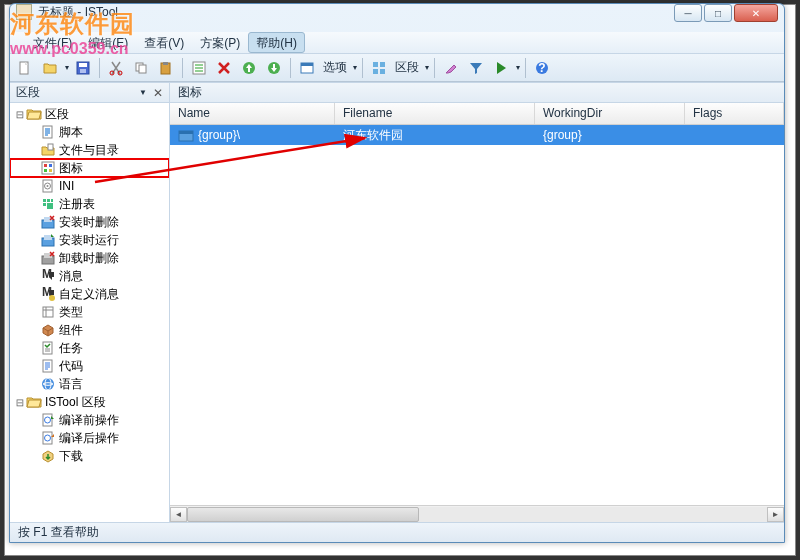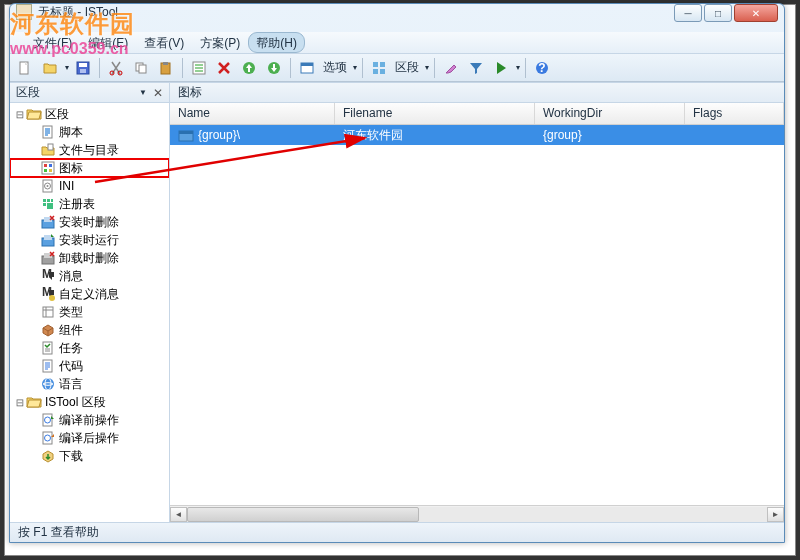--- a/index.html
+++ b/index.html
@@ -7,21 +7,21 @@
 .outer-frame { position: absolute; left: 4px; top: 4px; right: 4px; bottom: 4px; background: #fff; border: 1px solid #888; }
 .window { position: absolute; left: 9px; top: 3px; width: 776px; height: 540px; background: linear-gradient(#eaf3fb,#d7e7f5); border: 1px solid #5a8bb8; border-radius: 6px 6px 0 0; box-shadow: 0 0 6px rgba(0,0,0,0.3); display: flex; flex-direction: column; }
 .titlebar { height: 28px; display: flex; align-items: flex-start; padding: 0 6px; }
 .title-icon { width: 16px; height: 16px; margin-right: 6px; background: #f0e0c0; border: 1px solid #aa8; }
 .title-text { flex: 1; color: #234; }
 .win-btns { display: flex; gap: 2px; }
 .win-btn { width: 28px; height: 18px; border: 1px solid #7a9ab7; border-radius: 3px; background: linear-gradient(#fdfefe,#d8e7f3); display: flex; align-items: center; justify-content: center; font-family: Arial; font-size: 10px; color: #345; cursor: pointer; }
 .win-btn.close { width: 44px; background: linear-gradient(#f5a8a0,#d96050); color: #fff; border-color: #a04030; }
 .menubar { height: 22px; background: linear-gradient(#f6fafd,#e6eff8); display: flex; align-items: stretch; padding: 0 15px; border-bottom: 1px solid #c6d6e6; }
 .menu-item { padding: 3px 8px; color: #234; cursor: pointer; }
-.menu-item.active { background: #c8dff0; border: 1px solid #9ab8d0; border-radius: 9px; padding: 2px 7px; }
+.menu-item.active { background: #c8dff0; border: 1px solid #9ab8d0; border-radius: 3px; padding: 2px 7px; }
 .toolbar { height: 28px; background: linear-gradient(#eef5fb,#dde9f4); border-bottom: 1px solid #b6c6d6; display: flex; align-items: center; padding: 0 4px; gap: 3px; }
 .tbtn { width: 22px; height: 22px; display: flex; align-items: center; justify-content: center; border-radius: 3px; cursor: pointer; }
 .tbtn svg { width: 16px; height: 16px; }
 .tsep { width: 1px; height: 20px; background: #b0c0d0; margin: 0 2px; }
 .tlabel { color: #234; margin: 0 2px; cursor: pointer; }
 .tdrop { font-size: 8px; color: #234; margin-left: 1px; }
 .body-area { flex: 1; display: flex; background: #fff; border-top: 1px solid #c6d6e6; min-height: 0; }
 .sidebar { width: 160px; border-right: 1px solid #c6d6e6; display: flex; flex-direction: column; }
 .panel-header { height: 20px; background: linear-gradient(#f0f5fa,#e2ecf5); border-bottom: 1px solid #c6d6e6; display: flex; align-items: center; padding: 0 6px; color: #234; }
 .panel-header .spacer { flex: 1; }

